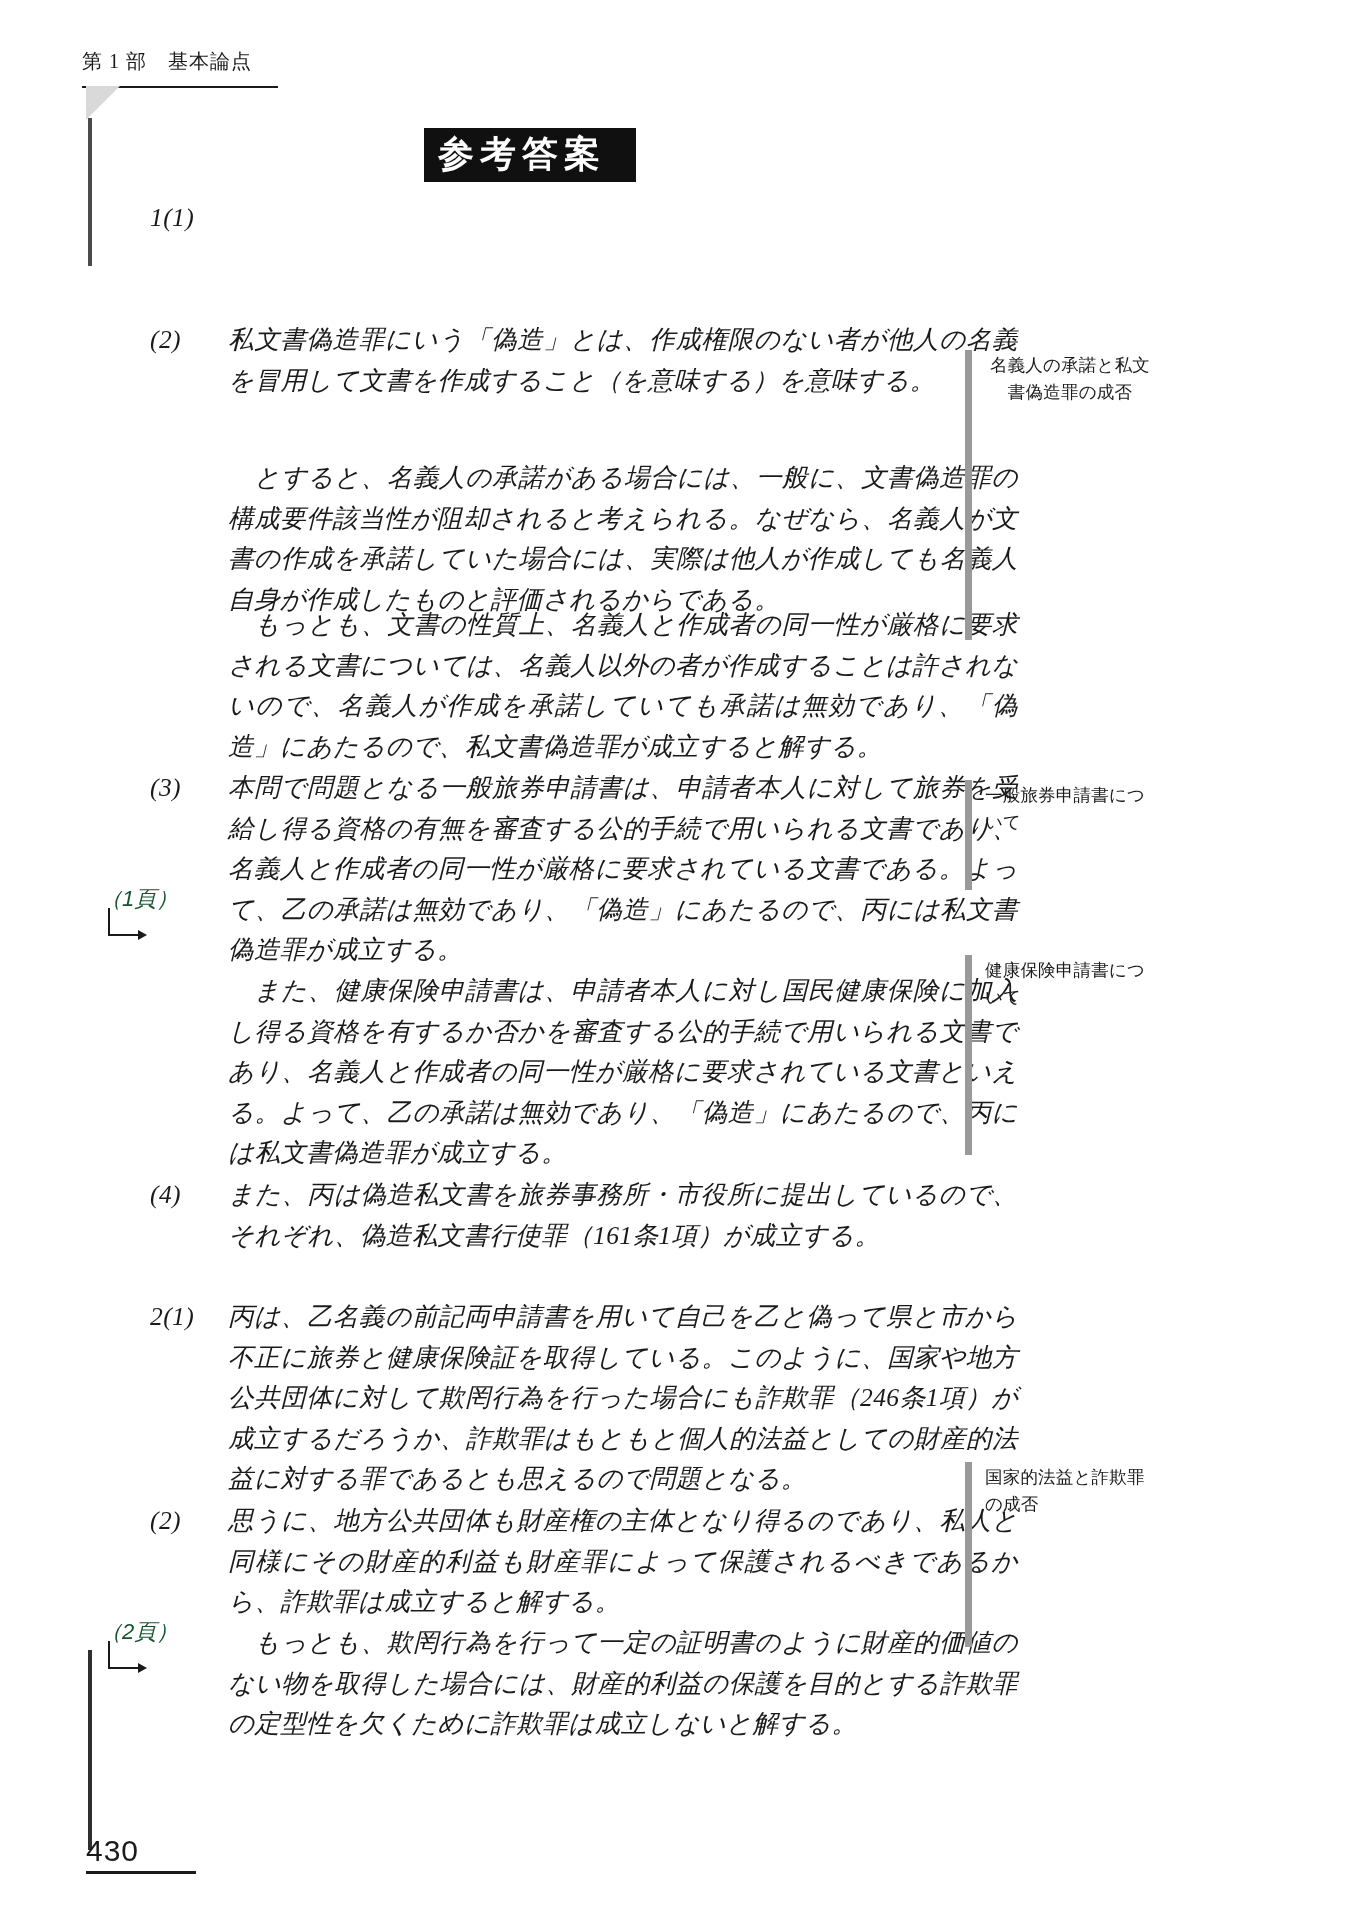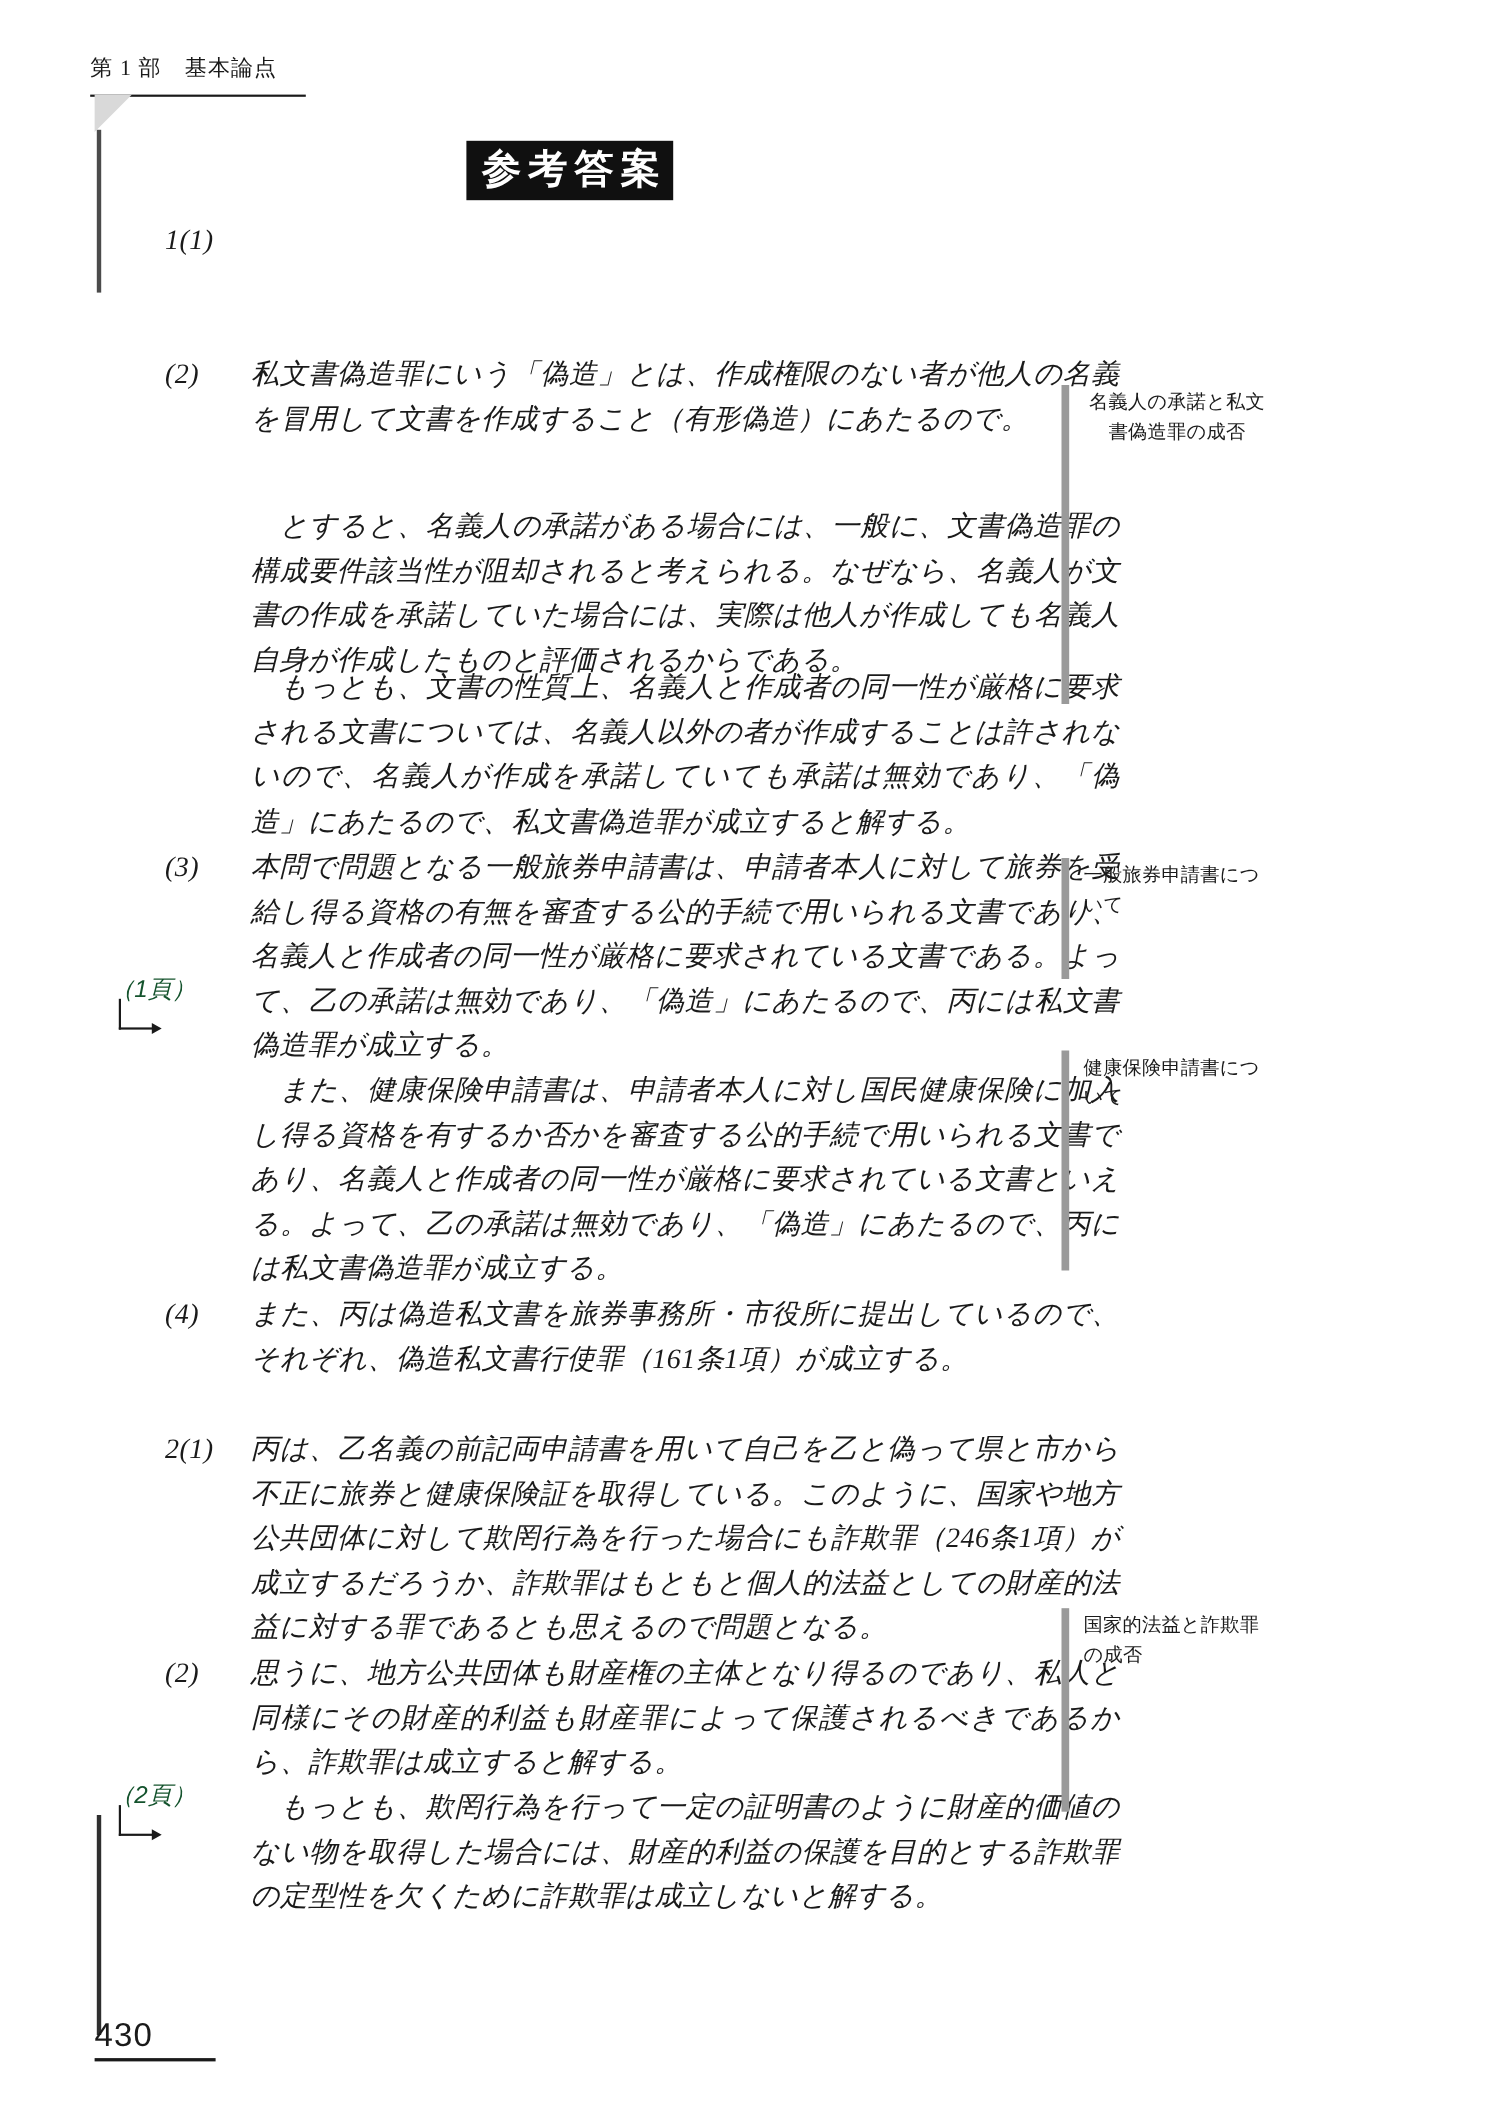--- a/index.html
+++ b/index.html
@@ -67,21 +67,21 @@
     background: #2f2f2f;
   }
 
   
   .title-plate {
     position: absolute;
     left: 424px;
     top: 128px;
     background: #101010;
     color: #ffffff;
-    padding: 6px 6px 8px 14px;
+    padding: 6px 30px 8px 14px;
     font-size: 36px;
     font-weight: 700;
     letter-spacing: 6px;
     line-height: 1.1;
     font-family: "DejaVu Serif", "Liberation Serif", serif;
   }
 
   
   .body-col {
     position: absolute;
@@ -190,21 +190,21 @@
   <div class="title-plate">参考答案</div>
 
   <div class="body-col">
 
     <div class="para p-num" style="position:absolute; left:0; top:0; width:790px;">
       <span class="num">1(1)</span>
     </div>
 
     <div class="para p-num" style="position:absolute; left:0; top:122px; width:790px;">
       <span class="num">(2)</span>
-      <span>私文書偽造罪にいう「偽造」とは、作成権限のない者が他人の名義を冒用して文書を作成すること（有形偽造）にあたるので。</span>
+      <span>私文書偽造罪にいう「偽造」とは、作成権限のない者が他人の名義を冒用して文書を作成すること（を意味する）を意味する。</span>
     </div>
 
     <div class="para p-plain" style="position:absolute; left:0; top:260px; width:790px;">
       <span>とすると、名義人の承諾がある場合には、一般に、文書偽造罪の構成要件該当性が阻却されると考えられる。なぜなら、名義人が文書の作成を承諾していた場合には、実際は他人が作成しても名義人自身が作成したものと評価されるからである。</span>
     </div>
 
     <div class="para p-plain" style="position:absolute; left:0; top:407px; width:790px;">
       <span>もっとも、文書の性質上、名義人と作成者の同一性が厳格に要求される文書については、名義人以外の者が作成することは許されないので、名義人が作成を承諾していても承諾は無効であり、「偽造」にあたるので、私文書偽造罪が成立すると解する。</span>
     </div>
 

